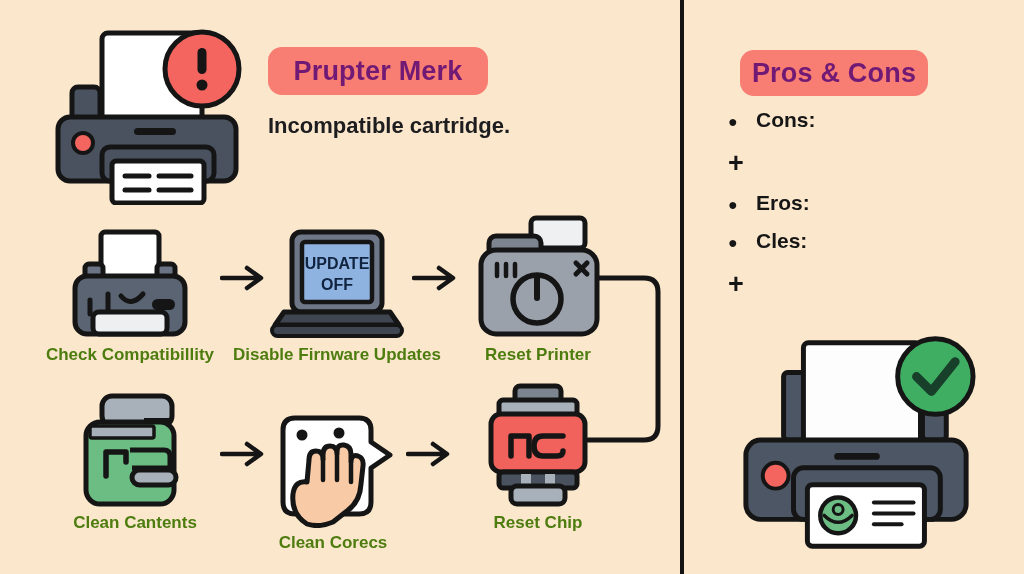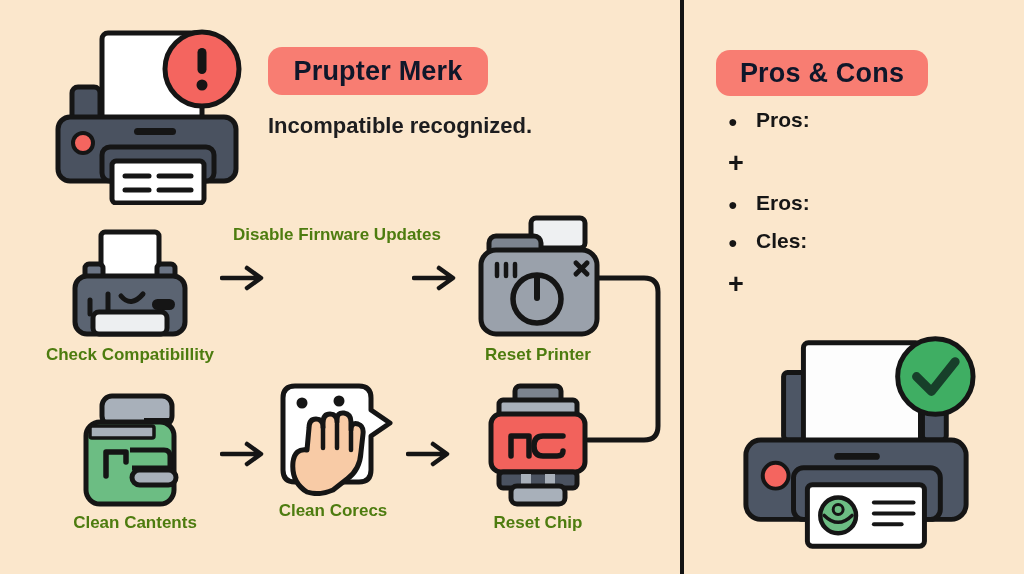--- a/index.html
+++ b/index.html
@@ -1,21 +1,21 @@
 <!DOCTYPE html>
 <html><head>
 <meta charset="utf-8">
 <style>
   html,body{margin:0;padding:0;}
   body{font-family:"Liberation Sans", sans-serif; background:#888;}
   .canvas{position:relative;width:1024px;height:574px;background:#fbe7cc;overflow:hidden;
           font-family:"Liberation Sans", sans-serif;color:#1b1b1d;}
   .divider{position:absolute;left:680px;top:0;width:4px;height:574px;background:#141414;}
   .pill{position:absolute;background:#f87d72;border-radius:14px;display:flex;align-items:center;justify-content:center;
-        font-weight:bold;font-size:27px;color:#0f172a;letter-spacing:0.2px;}
+        font-weight:bold;font-size:27px;color:#701a75;letter-spacing:0.2px;}
   .subtitle{position:absolute;left:268px;top:110px;font-weight:bold;font-size:22px;line-height:31px;color:#1d1d1f;}
   .step{position:absolute;width:200px;display:flex;flex-direction:column;align-items:center;z-index:2;}
   .iconbox{display:flex;align-items:flex-end;justify-content:center;}
   .row1 .iconbox{height:120px;}
   .row2 .iconbox{height:116px;}
   .steplabel{margin-top:5px;font-weight:bold;font-size:17px;color:#4d7c0f;white-space:nowrap;text-align:center;}
   .arrow{position:absolute;z-index:2;}
   .connector{position:absolute;left:556px;top:258px;z-index:1;}
   .proslist{position:absolute;left:728px;top:108px;display:flex;flex-direction:column;gap:14px;}
   .prositem{display:flex;align-items:baseline;font-weight:bold;font-size:21px;color:#161616;white-space:nowrap;}
@@ -51,21 +51,21 @@
         <rect x="147.5" y="23" width="9" height="26" rx="4.5" fill="#151515"></rect>
         <circle cx="152" cy="60" r="5.5" fill="#151515"></circle>
       </g>
     </svg>
 
     <div class="pill" style="left:268px;top:47px;width:220px;height:48px;">
       <span>Prupter Merk</span>
     </div>
 
     <div class="subtitle">
-      <div>Incompatible recognized.</div>
+      <div>Incompatible cartridge.</div>
     </div>
 
     <div class="step row1" style="left:30px;top:220px;">
       <div class="iconbox">
         <svg width="130" height="112" viewBox="0 0 130 112">
           <rect x="36" y="4" width="58" height="48" rx="4" fill="#ffffff" stroke="#151515" stroke-width="5"></rect>
           <rect x="20" y="36" width="18" height="22" rx="4" fill="#6b7484" stroke="#151515" stroke-width="5"></rect>
           <rect x="92" y="36" width="18" height="22" rx="4" fill="#6b7484" stroke="#151515" stroke-width="5"></rect>
           <rect x="10" y="48" width="110" height="58" rx="12" fill="#5b6472" stroke="#151515" stroke-width="5"></rect>
           <g stroke="#151515" stroke-width="5" stroke-linecap="round" fill="none">
@@ -78,20 +78,30 @@
         </svg>
       </div>
       <div class="steplabel">Check Compatibillity</div>
     </div>
 
     <svg class="arrow" style="left:220px;top:264px;" width="50" height="28" viewBox="0 0 50 28">
       <path d="M2 14 H38 M27 4 L41 14 L27 24" fill="none" stroke="#151515" stroke-width="4.5" stroke-linecap="round" stroke-linejoin="round"></path>
     </svg>
 
     <div class="step row1" style="left:237px;top:220px;">
+      <div class="iconbox">
+        <svg width="134" height="112" viewBox="0 0 134 112">
+          <rect x="22" y="4" width="90" height="80" rx="9" fill="#6e7787" stroke="#151515" stroke-width="5"></rect>
+          <rect x="32" y="14" width="70" height="60" rx="3" fill="#8fb3e0" stroke="#151515" stroke-width="4.5"></rect>
+          <text class="svgtext" x="67" y="41" text-anchor="middle" font-size="16" fill="#10233f">UPDATE</text>
+          <text class="svgtext" x="67" y="62" text-anchor="middle" font-size="16" fill="#10233f">OFF</text>
+          <path d="M14 84 H120 L129 97 H5 Z" fill="#3f4651" stroke="#151515" stroke-width="5" stroke-linejoin="round"></path>
+          <rect x="2" y="97" width="130" height="11" rx="5.5" fill="#3f4651" stroke="#151515" stroke-width="4"></rect>
+        </svg>
+      </div>
       <div class="steplabel">Disable Firnware Updates</div>
     </div>
 
     <svg class="arrow" style="left:412px;top:264px;" width="50" height="28" viewBox="0 0 50 28">
       <path d="M2 14 H38 M27 4 L41 14 L27 24" fill="none" stroke="#151515" stroke-width="4.5" stroke-linecap="round" stroke-linejoin="round"></path>
     </svg>
 
     <div class="step row1" style="left:438px;top:214px;justify-content:flex-end;">
       <div class="iconbox" style="height:126px;">
         <svg width="130" height="126" viewBox="0 0 130 126">
@@ -132,21 +142,21 @@
           <rect x="52" y="78" width="44" height="15" rx="7.5" fill="#a8b0ba" stroke="#151515" stroke-width="5"></rect>
         </svg>
       </div>
       <div class="steplabel">Clean Cantents</div>
     </div>
 
     <svg class="arrow" style="left:220px;top:440px;" width="50" height="28" viewBox="0 0 50 28">
       <path d="M2 14 H38 M27 4 L41 14 L27 24" fill="none" stroke="#151515" stroke-width="4.5" stroke-linecap="round" stroke-linejoin="round"></path>
     </svg>
 
-    <div class="step row2" style="left:233px;top:380px;justify-content:center;">
+    <div class="step row2" style="left:233px;top:412px;justify-content:center;">
       <div class="iconbox">
         <svg width="125" height="116" viewBox="0 0 125 116">
           <path d="M24 6 H88 Q100 6 100 18 V30 L119 43 L100 56 V90 Q100 102 88 102 H24 Q12 102 12 90 V18 Q12 6 24 6 Z" fill="#ffffff" stroke="#151515" stroke-width="5" stroke-linejoin="round"></path>
           <circle cx="31" cy="23" r="5.5" fill="#151515"></circle>
           <circle cx="68" cy="21" r="5.5" fill="#151515"></circle>
           <g>
             <path d="M36 112 Q20 102 22 82 Q24 68 36 70 L38 48 Q38 39 45 39 Q52 39 52 47 V43 Q52 34 59 34 Q66 34 66 42 V40 Q66 32 73 33 Q80 34 80 42 V50 Q80 42 87 44 Q93 46 92 54 L90 72 Q89 90 76 99 L62 110 Q48 116 36 112 Z" fill="#f8cba6" stroke="#151515" stroke-width="5" stroke-linejoin="round"></path>
             <g stroke="#151515" stroke-width="4.5" stroke-linecap="round">
               <line x1="52" y1="47" x2="52" y2="68"></line>
                 <line x1="66" y1="44" x2="66" y2="68"></line>
@@ -178,28 +188,28 @@
       </div>
       <div class="steplabel">Reset Chip</div>
     </div>
 
   </div>
 
   <div class="divider"></div>
 
   <div>
 
-    <div class="pill" style="left:716px;top:50px;width:212px;height:46px;">
+    <div class="pill" style="left:740px;top:50px;width:188px;height:46px;">
       <span>Pros &amp; Cons</span>
     </div>
 
     <div class="proslist">
       <div class="prositem">
         <span class="marker dot">●</span>
-        <span>Pros:</span>
+        <span>Cons:</span>
       </div>
       <div class="prositem">
         <span class="marker plus">+</span>
       </div>
       <div class="prositem">
         <span class="marker dot">●</span>
         <span>Eros:</span>
       </div>
       <div class="prositem">
         <span class="marker dot">●</span>

